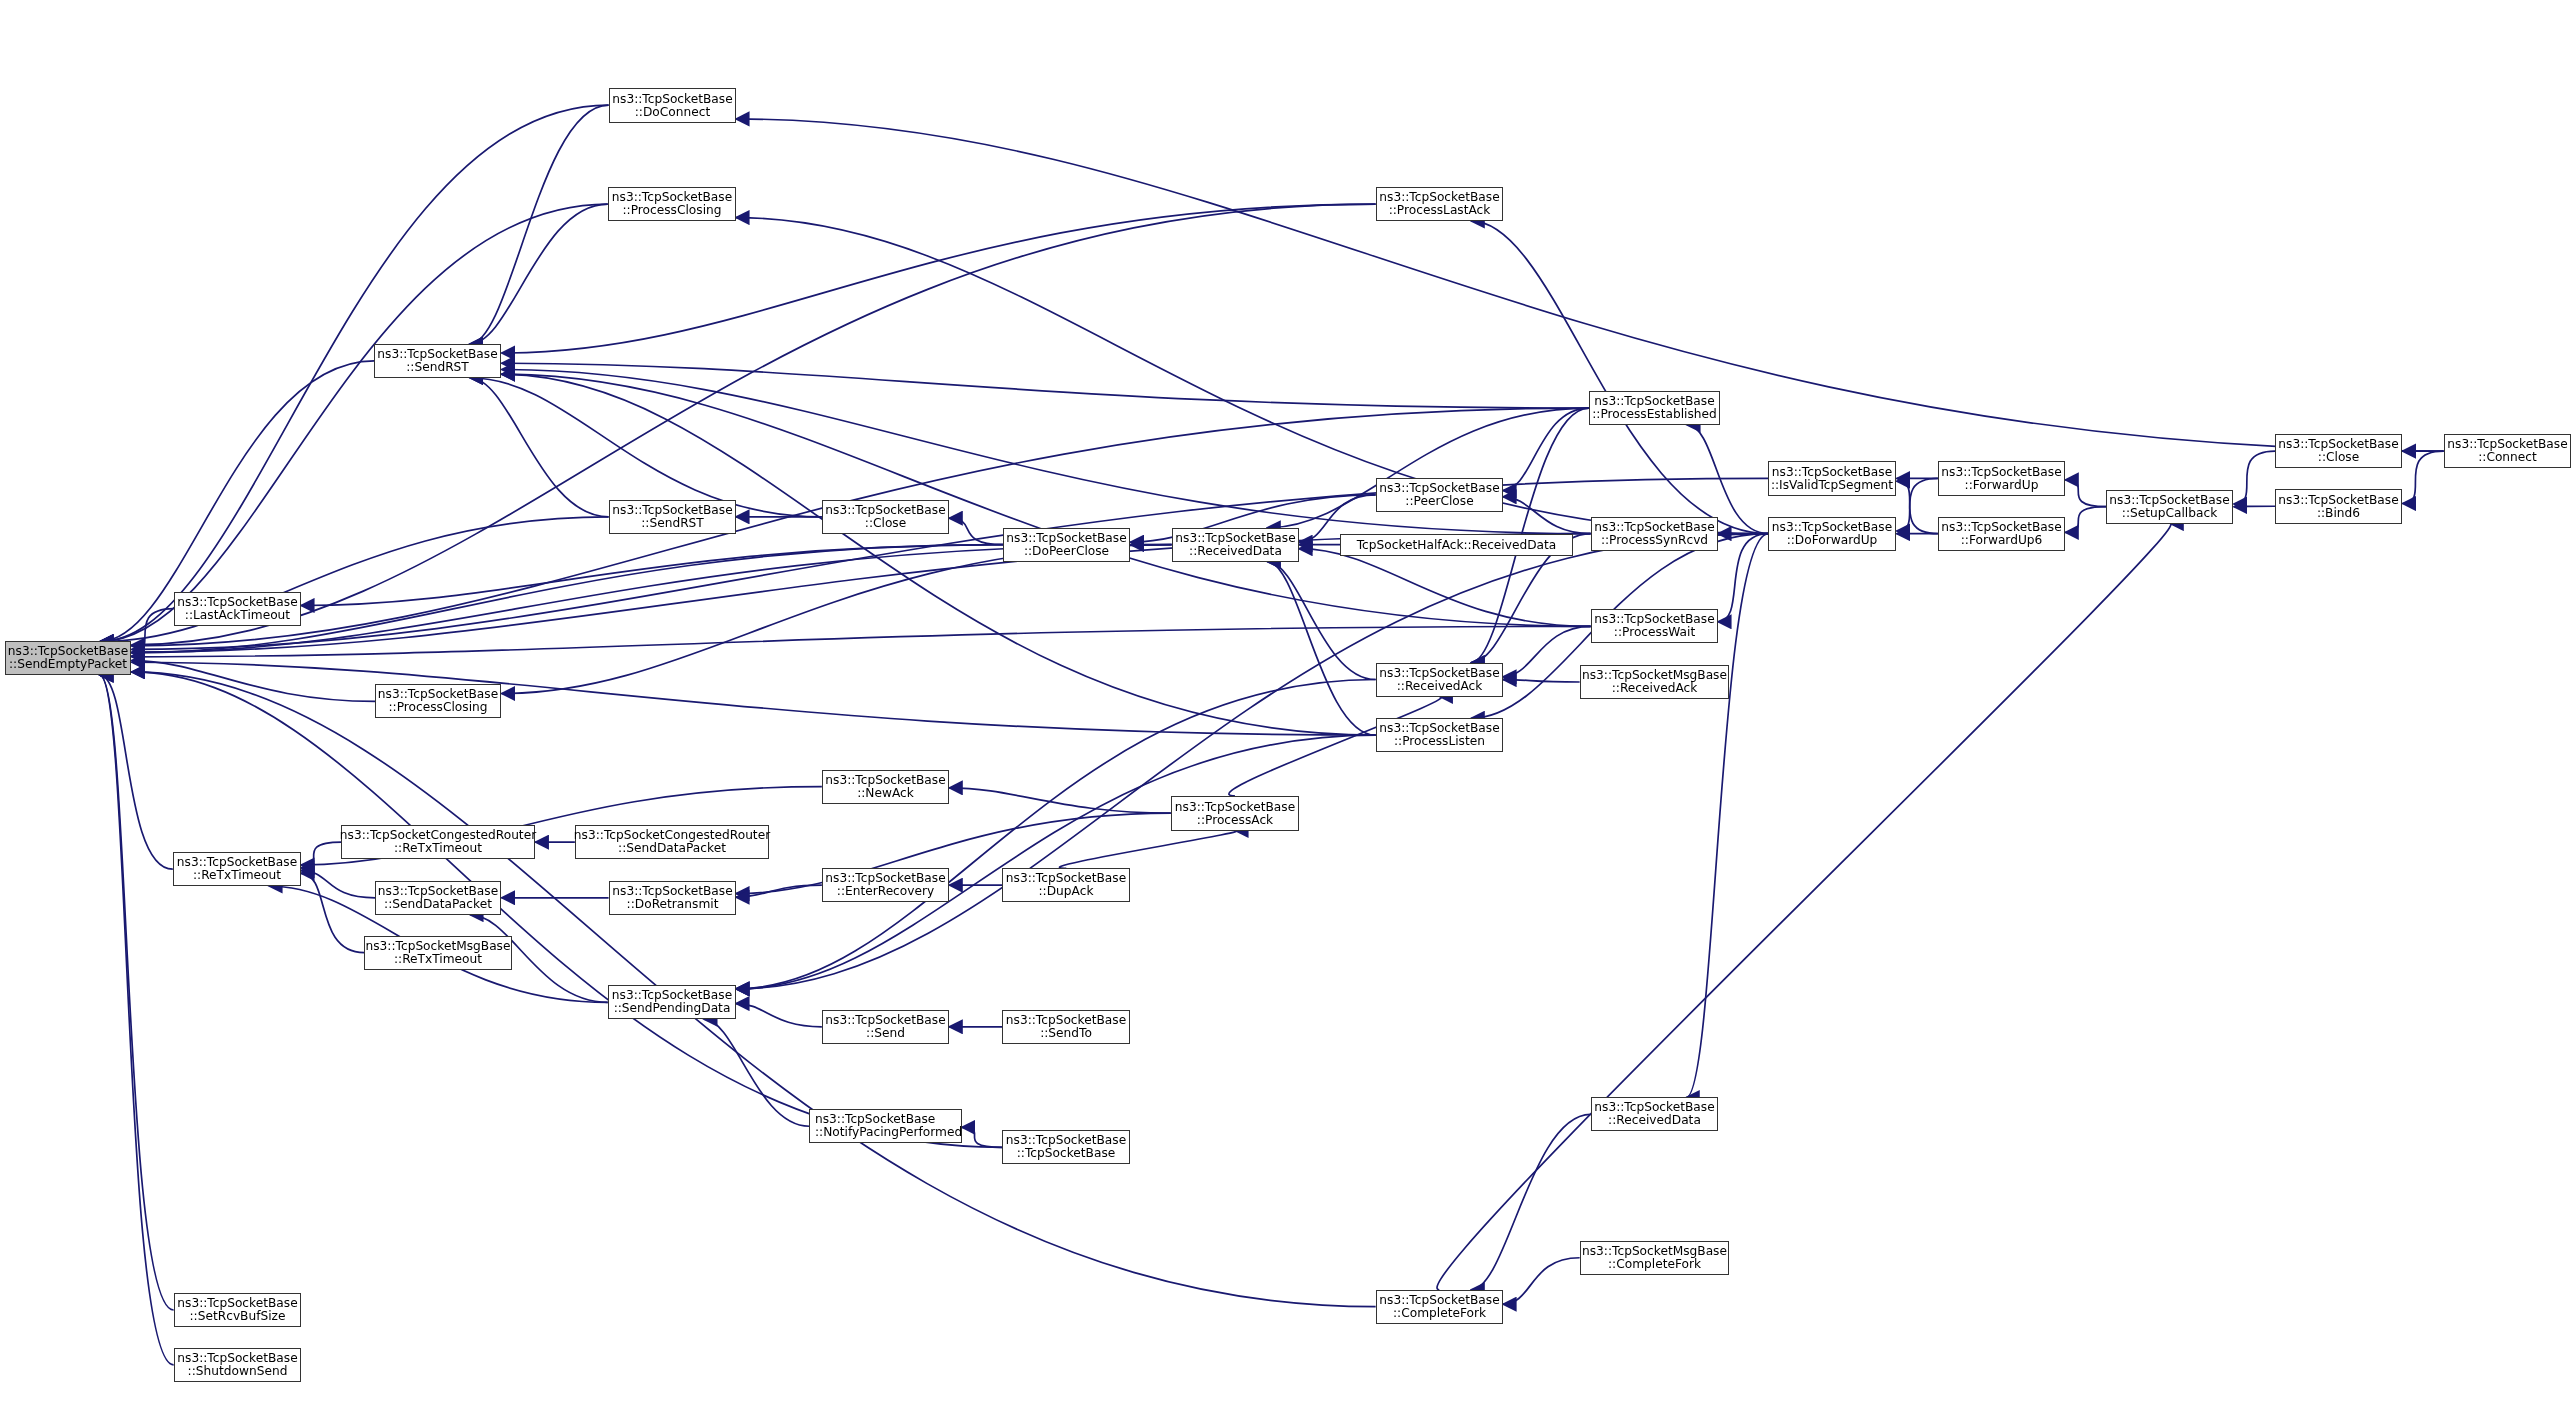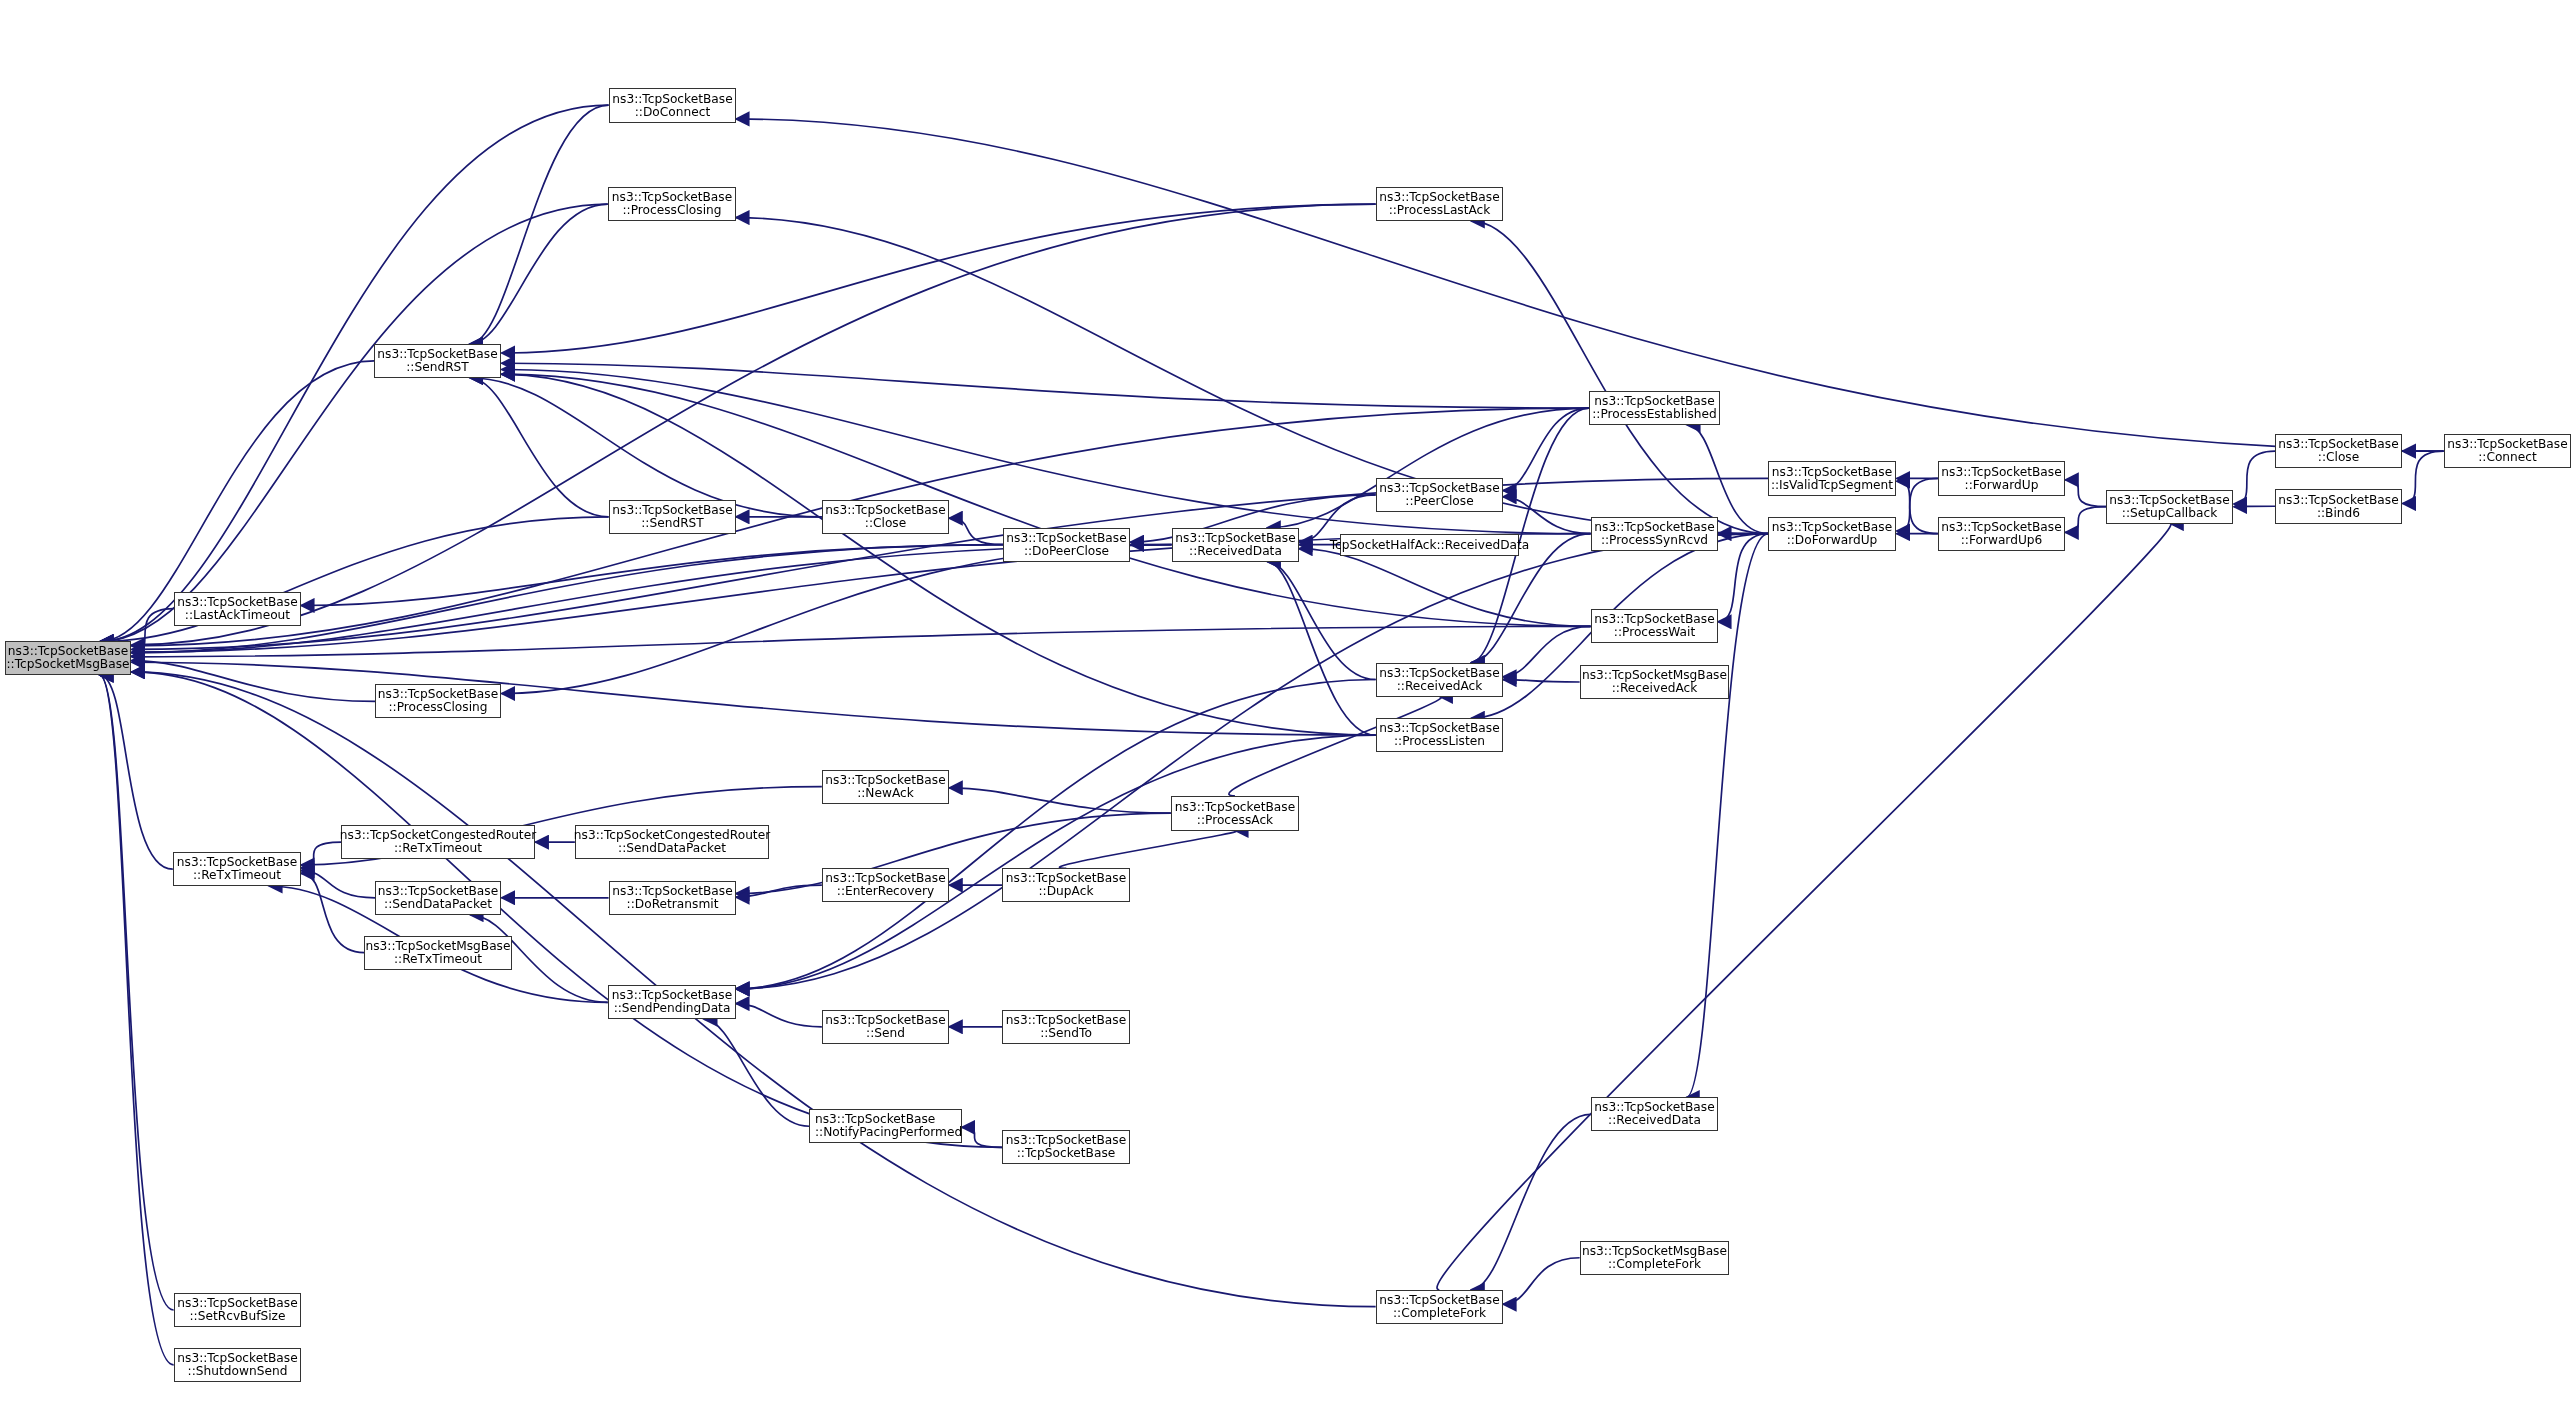--- a/index.html
+++ b/index.html
@@ -111,21 +111,21 @@
       <path d="M1707.5,1530 C1647.5,1530 2610.5,621 2574.5,621" class="edge" marker-end="url(#arrow)"></path>
       <path d="M206,1554 C146,1554 154.5,801 118.5,801" class="edge" marker-end="url(#arrow)"></path>
       <path d="M206,1619 C146,1619 154.5,801 118.5,801" class="edge" marker-end="url(#arrow)"></path>
       <path d="M1632,806 C1252.5,806 1100.7,1173 873,1173" class="edge" marker-end="url(#arrow)"></path>
     </g>
 </svg>
 
 <div id="nodes">
   <div class="node root" style="left:5px;top:641px;width:126px;height:34px;">
       <span>ns3::TcpSocketBase</span>
-      <span>::TcpSocketMsgBase</span>
+      <span>::SendEmptyPacket</span>
     </div>
 
   <div class="node" style="left:374px;top:344px;width:127px;height:34px;">
       <span>ns3::TcpSocketBase</span>
       <span>::SendRST</span>
     </div>
   <div class="node" style="left:609px;top:88px;width:127px;height:35px;">
       <span>ns3::TcpSocketBase</span>
       <span>::DoConnect</span>
     </div>
@@ -158,21 +158,21 @@
       <span>::DoPeerClose</span>
     </div>
   <div class="node" style="left:1172px;top:528px;width:127px;height:34px;">
       <span>ns3::TcpSocketBase</span>
       <span>::ReceivedData</span>
     </div>
   <div class="node" style="left:1376px;top:478px;width:127px;height:34px;">
       <span>ns3::TcpSocketBase</span>
       <span>::PeerClose</span>
     </div>
-  <div class="node" style="left:1340px;top:534px;width:179px;height:22px;">
+  <div class="node" style="left:1340px;top:534px;width:233px;height:22px;">
       <span>TcpSocketHalfAck::ReceivedData</span>
     </div>
   <div class="node" style="left:1589px;top:391px;width:131px;height:34px;">
       <span>ns3::TcpSocketBase</span>
       <span>::ProcessEstablished</span>
     </div>
   <div class="node" style="left:1591px;top:517px;width:127px;height:34px;">
       <span>ns3::TcpSocketBase</span>
       <span>::ProcessSynRcvd</span>
     </div>

